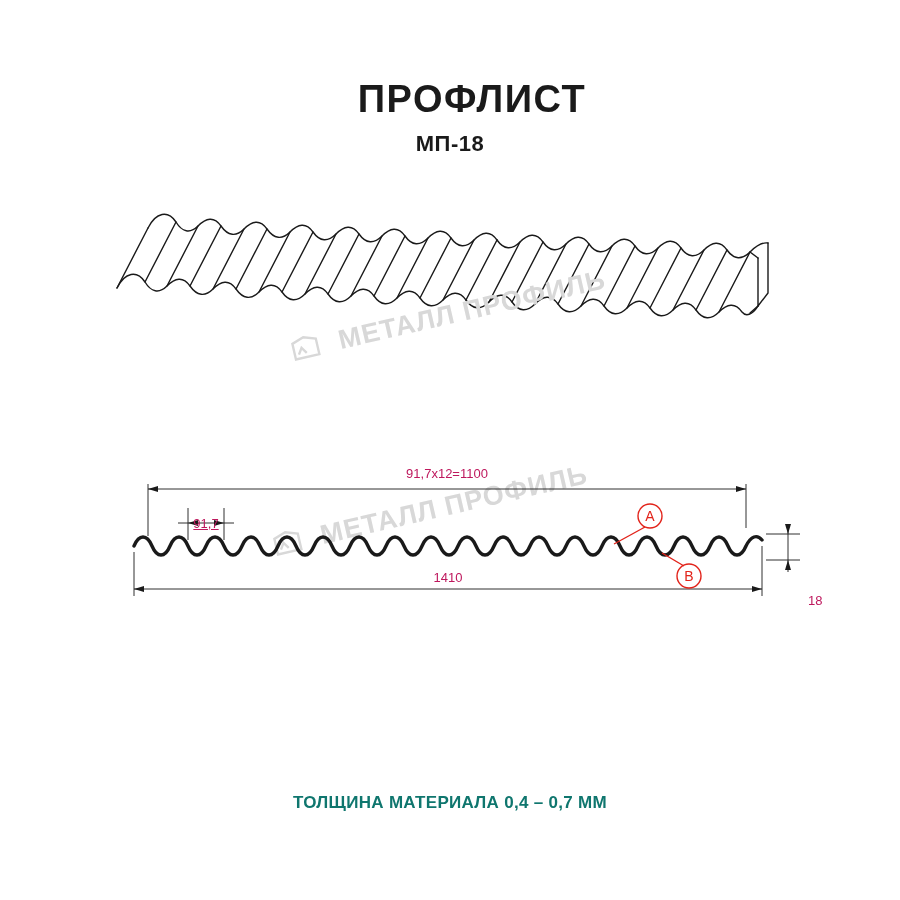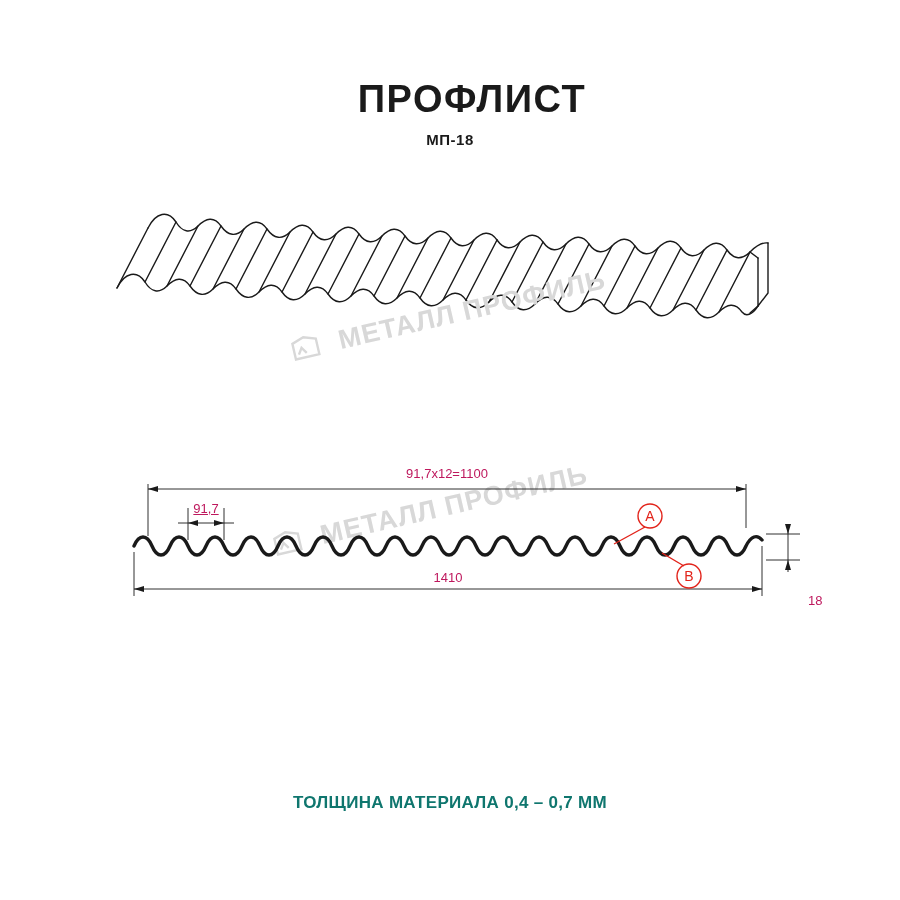--- a/index.html
+++ b/index.html
@@ -31,21 +31,21 @@
     letter-spacing: 1.5px;
     color: #1a1a1a;
     margin-left: 22px;
   }
   .subtitle {
     position: absolute;
     top: 131px;
     left: 0;
     width: 900px;
     text-align: center;
-    font-size: 15px;
+    font-size: 22px;
     font-weight: bold;
     letter-spacing: 0.5px;
     color: #1a1a1a;
   }
   .footnote {
     position: absolute;
     top: 793px;
     left: 0;
     width: 900px;
     text-align: center;
@@ -287,18 +287,18 @@
       <circle cx="650" cy="516" r="12"></circle>
       <path d="M645,527 L614,544"></path>
       <circle cx="689" cy="576" r="12"></circle>
       <path d="M684,566 L662,553"></path>
     </g>
     <text x="650" y="521" text-anchor="middle" font-family="Liberation Sans, sans-serif" font-size="14" fill="#e2231a">A</text>
     <text x="689" y="581" text-anchor="middle" font-family="Liberation Sans, sans-serif" font-size="14" fill="#e2231a">B</text>
   </svg>
 
   <div class="labelbox" style="top:466px; left:447px; transform:translateX(-50%);">91,7х12=1100</div>
-  <div class="labelbox" style="top:501px; left:206px; transform:translateX(-50%);text-decoration:underline;">91,7</div>
+  <div class="labelbox" style="top:516px; left:206px; transform:translateX(-50%);text-decoration:underline;">91,7</div>
   <div class="labelbox" style="top:570px; left:448px; transform:translateX(-50%);">1410</div>
   <div class="labelbox" style="top:593px; left:808px;">18</div>
 
   <div class="footnote">ТОЛЩИНА МАТЕРИАЛА 0,4 – 0,7 ММ</div>
 </div>
 
 </body></html>

